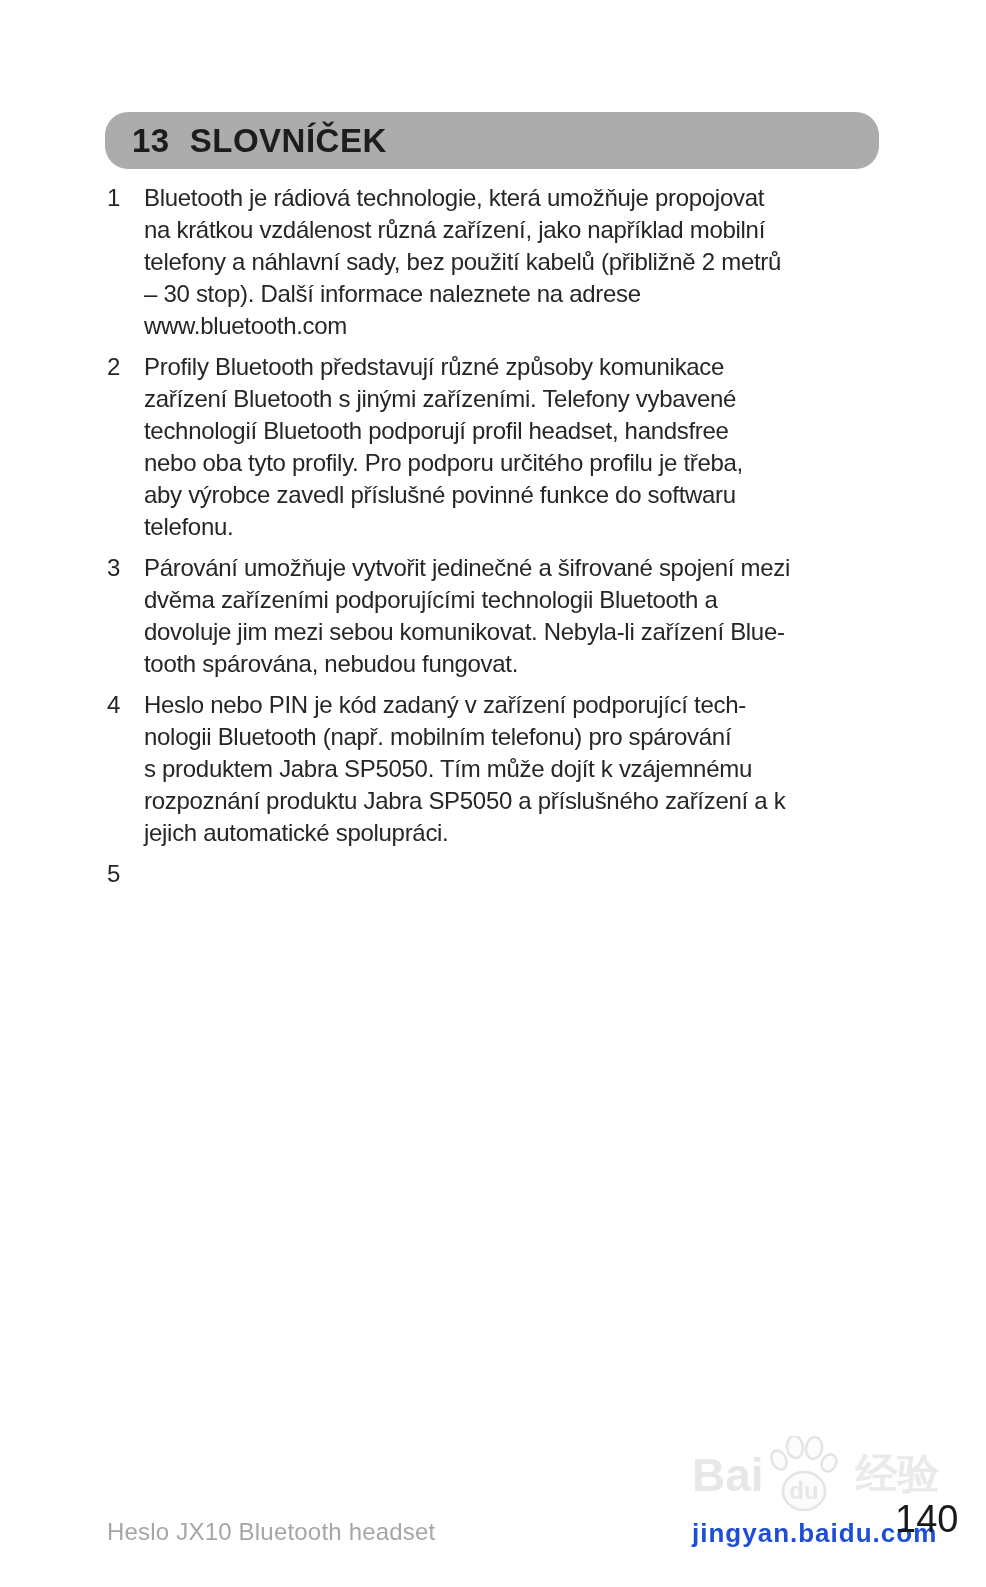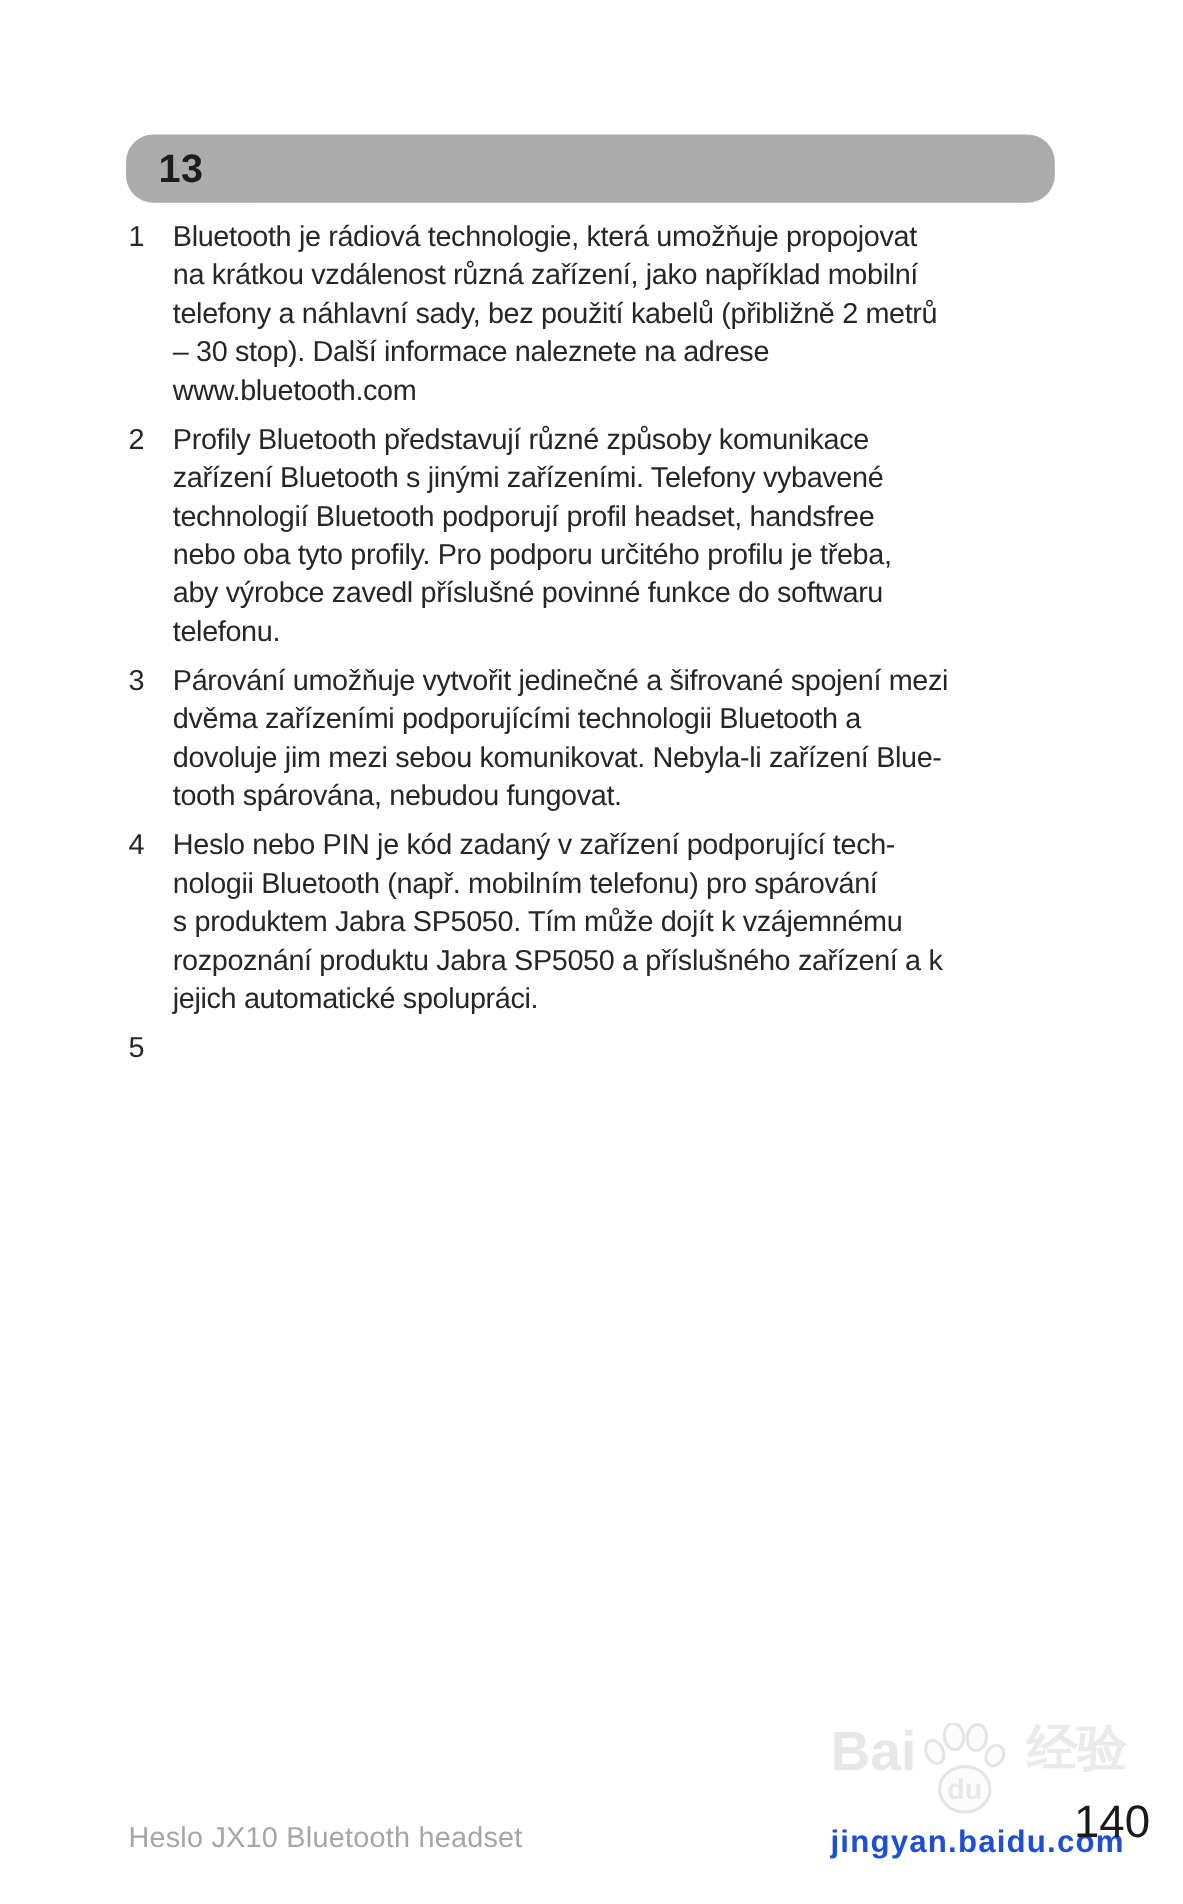--- a/index.html
+++ b/index.html
@@ -60,21 +60,21 @@
 
   
   .watermark {
     position: absolute;
     left: 692px;
     top: 1436px;
     width: 250px;
     color: #e9e9e9;
     user-select: none;
   }
-  .wm-row { display: flex; align-items: flex-start; }
+  .wm-row { display: flex; align-items: center; }
   .wm-bai {
     font-size: 46px;
     font-weight: bold;
     line-height: 1;
     color: #e7e7e7;
     padding-bottom: 2px;
   }
   .wm-paw { display: inline-block; margin: 0 2px; }
   .wm-cn {
     font-size: 42px;
@@ -115,20 +115,21 @@
     color: #1a1a1a;
   }
 </style>
 </head>
 <body>
 
 <div class="page">
 
   <div class="header-bar">
     <span class="sec-num">13</span>
+    <span class="sec-title">SLOVNÍČEK</span>
   </div>
 
   <div class="content">
     <div class="item">
       <div class="item-num">1</div>
       <div class="item-text">Bluetooth je rádiová technologie, která umožňuje propojovat
 na krátkou vzdálenost různá zařízení, jako například mobilní
 telefony a náhlavní sady, bez použití kabelů (přibližně 2 metrů
 – 30 stop). Další informace naleznete na adrese
 www.bluetooth.com</div>

